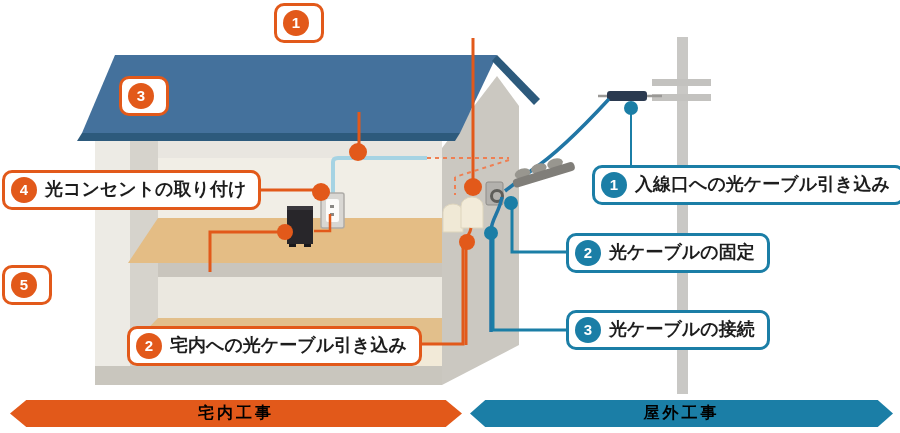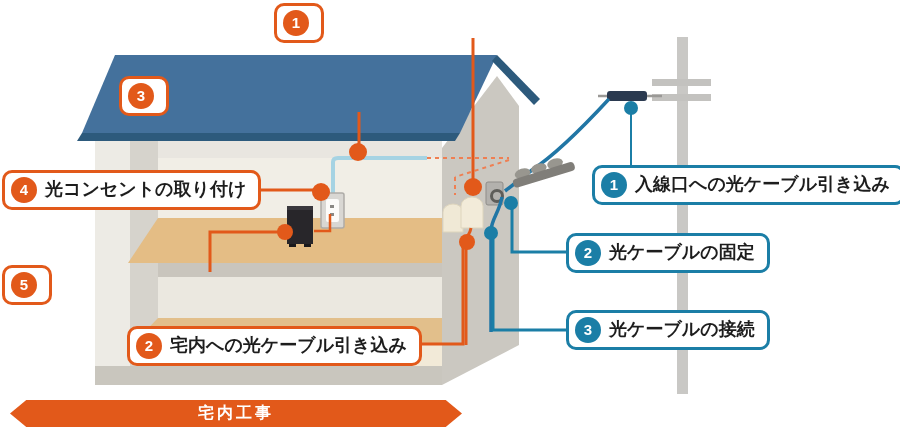--- a/index.html
+++ b/index.html
@@ -16,21 +16,21 @@
   }
   .lbl .badge{
     width:26px;height:26px;border-radius:50%;background:#e2591a;flex:0 0 26px;
     display:flex;align-items:center;justify-content:center;
     color:#fff;font-size:15px;font-weight:700;
   }
   .lbl.blue{border-color:#1b7ea6;}
   .lbl.blue .badge{background:#1b7ea6;}
   .banner{
     position:absolute;top:400px;height:27px;display:flex;align-items:center;justify-content:center;
-    color:#ffffff;font-weight:700;font-size:16px;letter-spacing:3px;
+    color:#000000;font-weight:700;font-size:16px;letter-spacing:3px;
     clip-path:polygon(0 50%,3.6% 0,96.4% 0,100% 50%,96.4% 100%,3.6% 100%);
   }
   .banner.indoor{left:10px;width:452px;background:#e2591a;}
   .banner.outdoor{left:470px;width:423px;background:#1b7ea6;}
 </style>
 </head>
 <body>
 
 <div id="stage">
 
@@ -170,14 +170,17 @@
     <span>光ケーブルの固定</span>
   </div>
   <div class="lbl blue" style="left:566px;top:310px;">
     <span class="badge">3</span>
     <span>光ケーブルの接続</span>
   </div>
 
   <div class="banner indoor">
     <span>宅内工事</span>
   </div>
+  <div class="banner outdoor">
+    <span>屋外工事</span>
+  </div>
 
 </div>
 
 </body></html>

